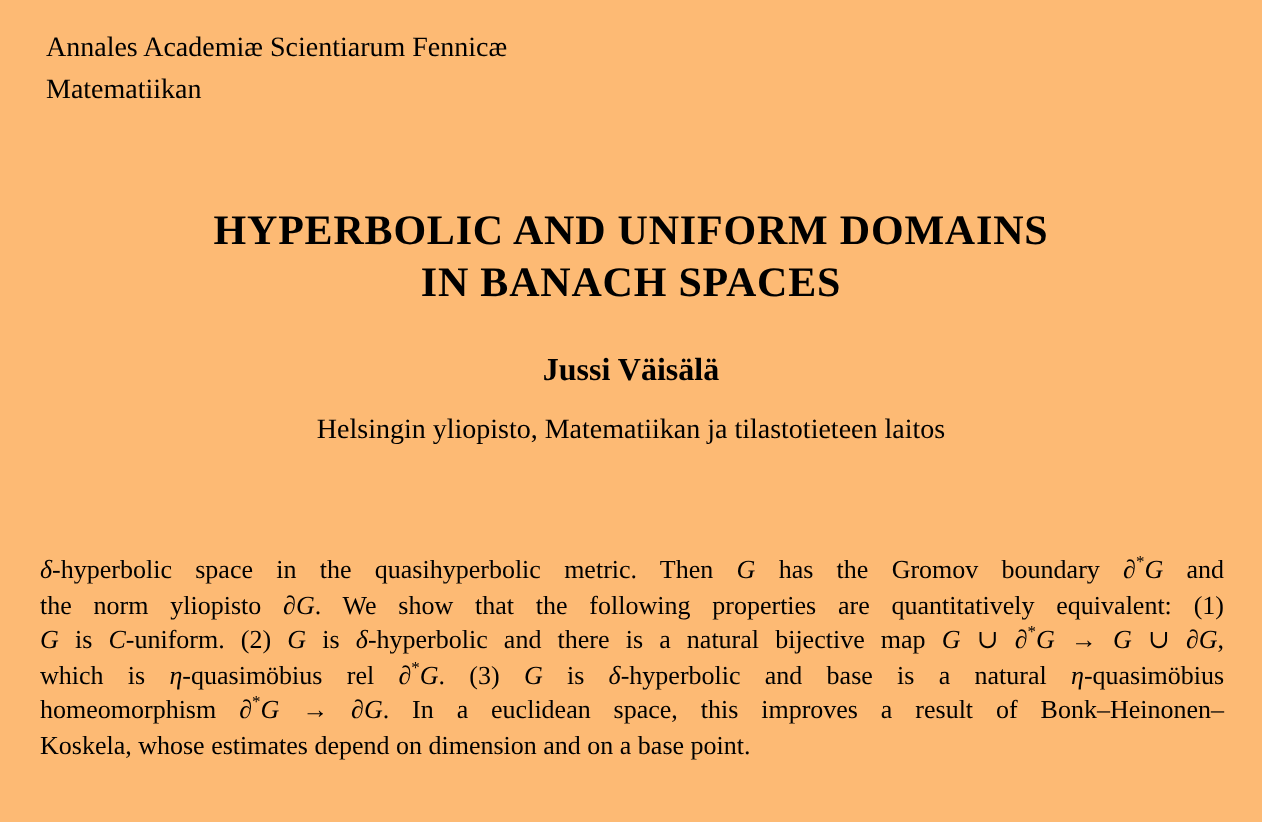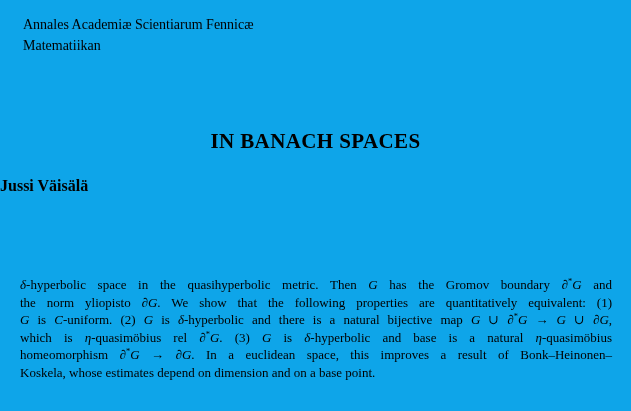--- a/index.html
+++ b/index.html
@@ -12,21 +12,21 @@
     height: 411px;
     font-family: "Liberation Serif", "DejaVu Serif", serif;
     color: #000000;
     -webkit-font-smoothing: antialiased;
   }
   .page {
     position: relative;
     width: 631px;
     height: 411px;
     overflow: hidden;
-    background: #0ea5e9;
+    background: #fdba74;
   }
   .journal-header {
     position: absolute;
     left: 23px;
     top: 14px;
     font-size: 14px;
     line-height: 21px;
     white-space: nowrap;
   }
   .paper-title {
@@ -39,21 +39,21 @@
     font-size: 21px;
     font-weight: bold;
     line-height: 26px;
     letter-spacing: 0.4px;
   }
   .author {
     position: absolute;
     left: 0;
     top: 176px;
     width: 631px;
-    text-align: left;
+    text-align: center;
     font-size: 16px;
     font-weight: bold;
     line-height: 20px;
   }
   .affiliation {
     position: absolute;
     left: 0;
     top: 205px;
     width: 631px;
     text-align: center;
@@ -90,27 +90,28 @@
 <body>
 
 <div class="page">
 
   <div class="journal-header">
     <div>Annales Academiæ Scientiarum Fennicæ</div>
     <div>Matematiikan</div>
   </div>
 
   <h1 class="paper-title">
-    <br>
+    <span>HYPERBOLIC AND UNIFORM DOMAINS</span><br>
     <span>IN BANACH SPACES</span>
   </h1>
 
   <div class="author">Jussi Väisälä</div>
 
   <div class="affiliation">
+    <div>Helsingin yliopisto, Matematiikan ja tilastotieteen laitos</div>
   </div>
 
   <div class="abstract">
       <div class="abs-line"><span class="seg-i">δ</span><span>-hyperbolic space in the quasihyperbolic metric. Then </span><span class="seg-i">G</span><span> has the Gromov boundary </span><span class="seg-i">∂</span><span class="seg-sup">*</span><span class="seg-i">G</span><span> and</span></div>
       <div class="abs-line"><span>the norm yliopisto </span><span class="seg-i">∂G</span><span>. We show that the following properties are quantitatively equivalent: (1)</span></div>
       <div class="abs-line"><span class="seg-i">G</span><span> is </span><span class="seg-i">C</span><span>-uniform. (2) </span><span class="seg-i">G</span><span> is </span><span class="seg-i">δ</span><span>-hyperbolic and there is a natural bijective map </span><span class="seg-i">G</span><span> ∪ </span><span class="seg-i">∂</span><span class="seg-sup">*</span><span class="seg-i">G</span><span> → </span><span class="seg-i">G</span><span> ∪ </span><span class="seg-i">∂G</span><span>,</span></div>
       <div class="abs-line"><span>which is </span><span class="seg-i">η</span><span>-quasimöbius rel </span><span class="seg-i">∂</span><span class="seg-sup">*</span><span class="seg-i">G</span><span>. (3) </span><span class="seg-i">G</span><span> is </span><span class="seg-i">δ</span><span>-hyperbolic and base is a natural </span><span class="seg-i">η</span><span>-quasimöbius</span></div>
       <div class="abs-line"><span>homeomorphism </span><span class="seg-i">∂</span><span class="seg-sup">*</span><span class="seg-i">G</span><span> → </span><span class="seg-i">∂G</span><span>. In a euclidean space, this improves a result of Bonk–Heinonen–</span></div>
       <div class="abs-line last"><span>Koskela, whose estimates depend on dimension and on a base point.</span></div>
     </div>

